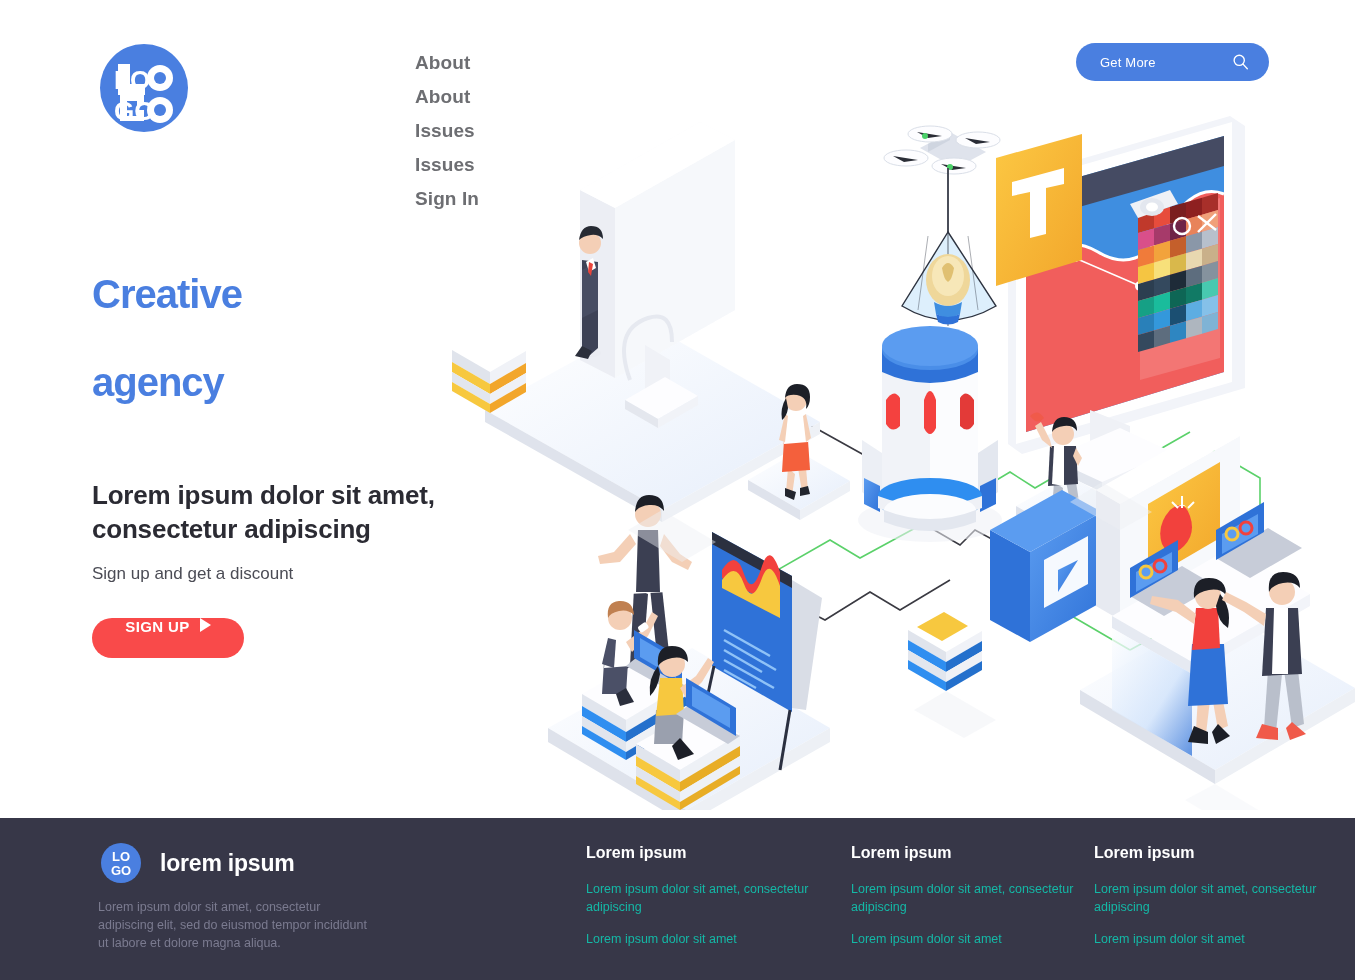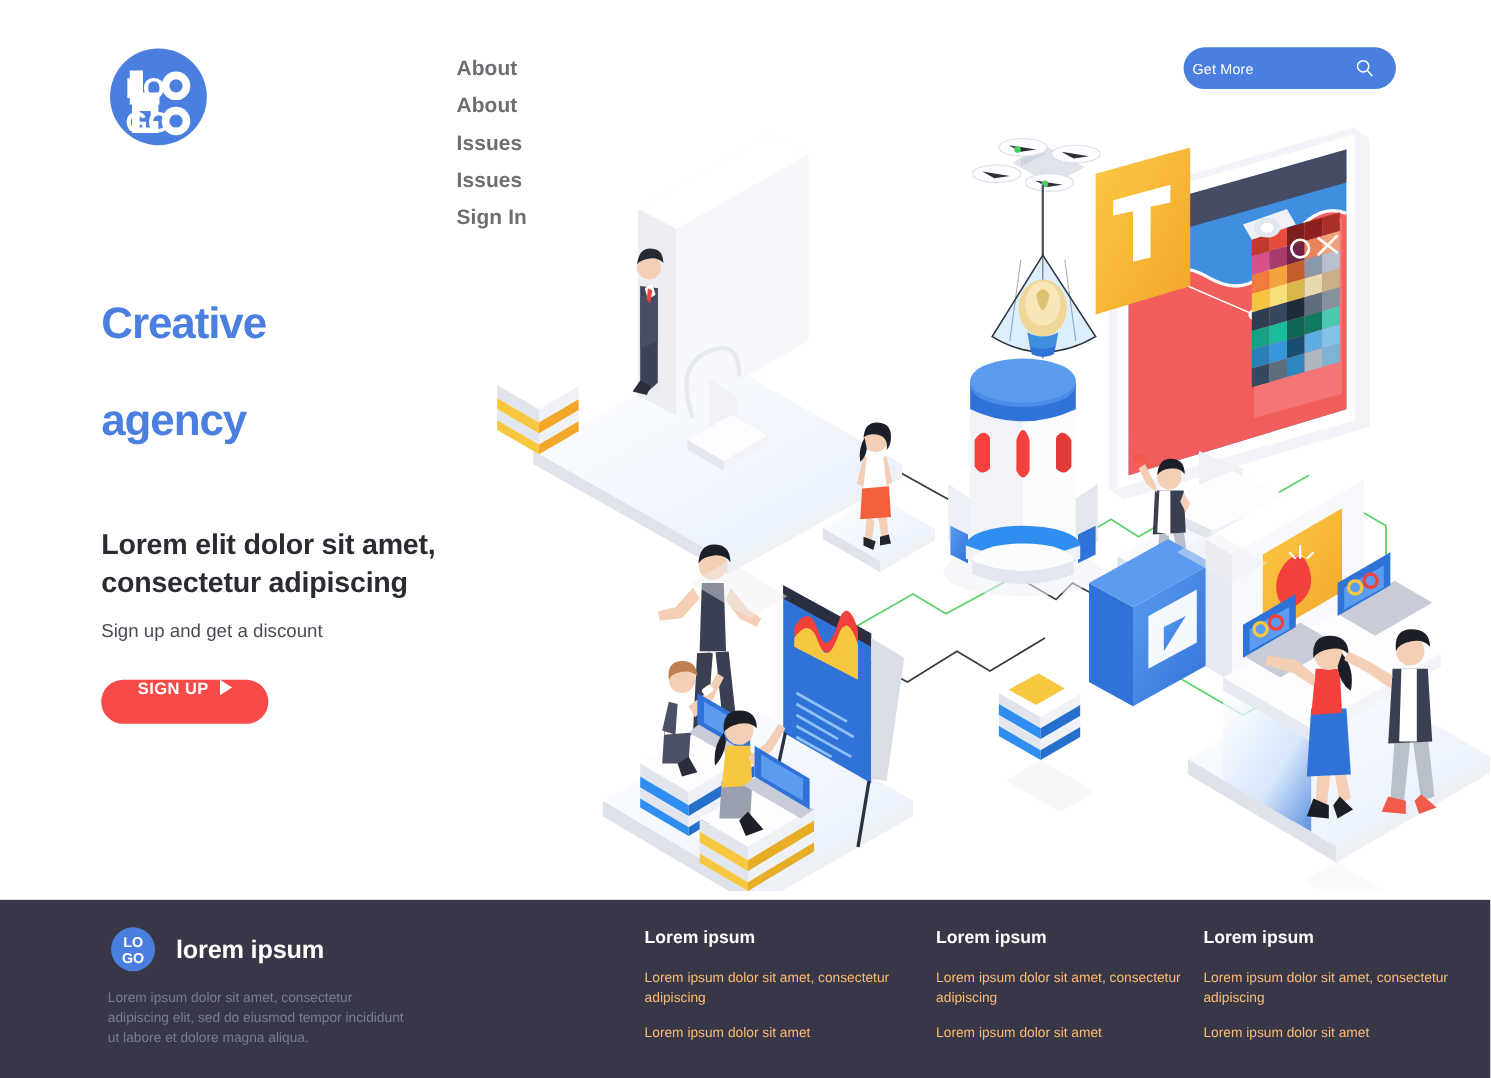--- a/index.html
+++ b/index.html
@@ -46,21 +46,21 @@
     position:absolute; left:1076px; top:43px;
     width:193px; height:38px;
     background:#4a7fe0;
     border-radius:19px;
     border:none;
     display:flex; align-items:center;
     cursor:pointer;
   }
   .getmore-label {
     color:#ffffff; font-size:13px; font-weight:400;
-    margin-left:8px; letter-spacing:.2px;
+    margin-left:24px; letter-spacing:.2px;
   }
   .search-ic {
     position:absolute; right:20px; top:50%; transform:translateY(-50%);
     width:17px; height:17px;
   }
 
   
   .hero {
     position:absolute; left:92px; top:250px; width:420px;
   }
@@ -117,21 +117,21 @@
   .f-desc {
     position:absolute; left:98px; top:80px;
     width:280px;
     color:#7b7b90; font-size:12.5px; line-height:18px;
   }
   .f-col { position:absolute; top:26px; }
   .f-col.c1 { left:586px; width:230px; }
   .f-col.c2 { left:851px; width:230px; }
   .f-col.c3 { left:1094px; width:230px; }
   .f-col-title { color:#fff; font-size:16px; font-weight:700; margin-bottom:18px; }
-  .f-link { color:#fdba74; font-size:12.5px; line-height:18px; margin-bottom:14px; cursor:pointer; }
+  .f-link { color:#14b8a6; font-size:12.5px; line-height:18px; margin-bottom:14px; cursor:pointer; }
 </style>
 </head>
 <body>
 
 <div class="page">
 
   <div class="header">
 
     <div class="logo-wrap">
       <svg class="logo-svg" viewBox="0 0 92 92">
@@ -174,21 +174,21 @@
       </svg>
     </button>
   </div>
 
   <div class="hero">
     <h1 class="hero-title">
       <span>Creative</span><br>
       <span>agency</span>
     </h1>
     <h2 class="hero-sub">
-      <span>Lorem elit dolor sit amet,</span><br>
+      <span>Lorem ipsum dolor sit amet,</span><br>
       <span>consectetur adipiscing</span>
     </h2>
     <p class="hero-note">Sign up and get a discount</p>
     <button class="signup-btn">
       <span class="signup-label">SIGN UP</span>
       <span class="play-tri"></span>
     </button>
   </div>
 
   <div class="illus">

